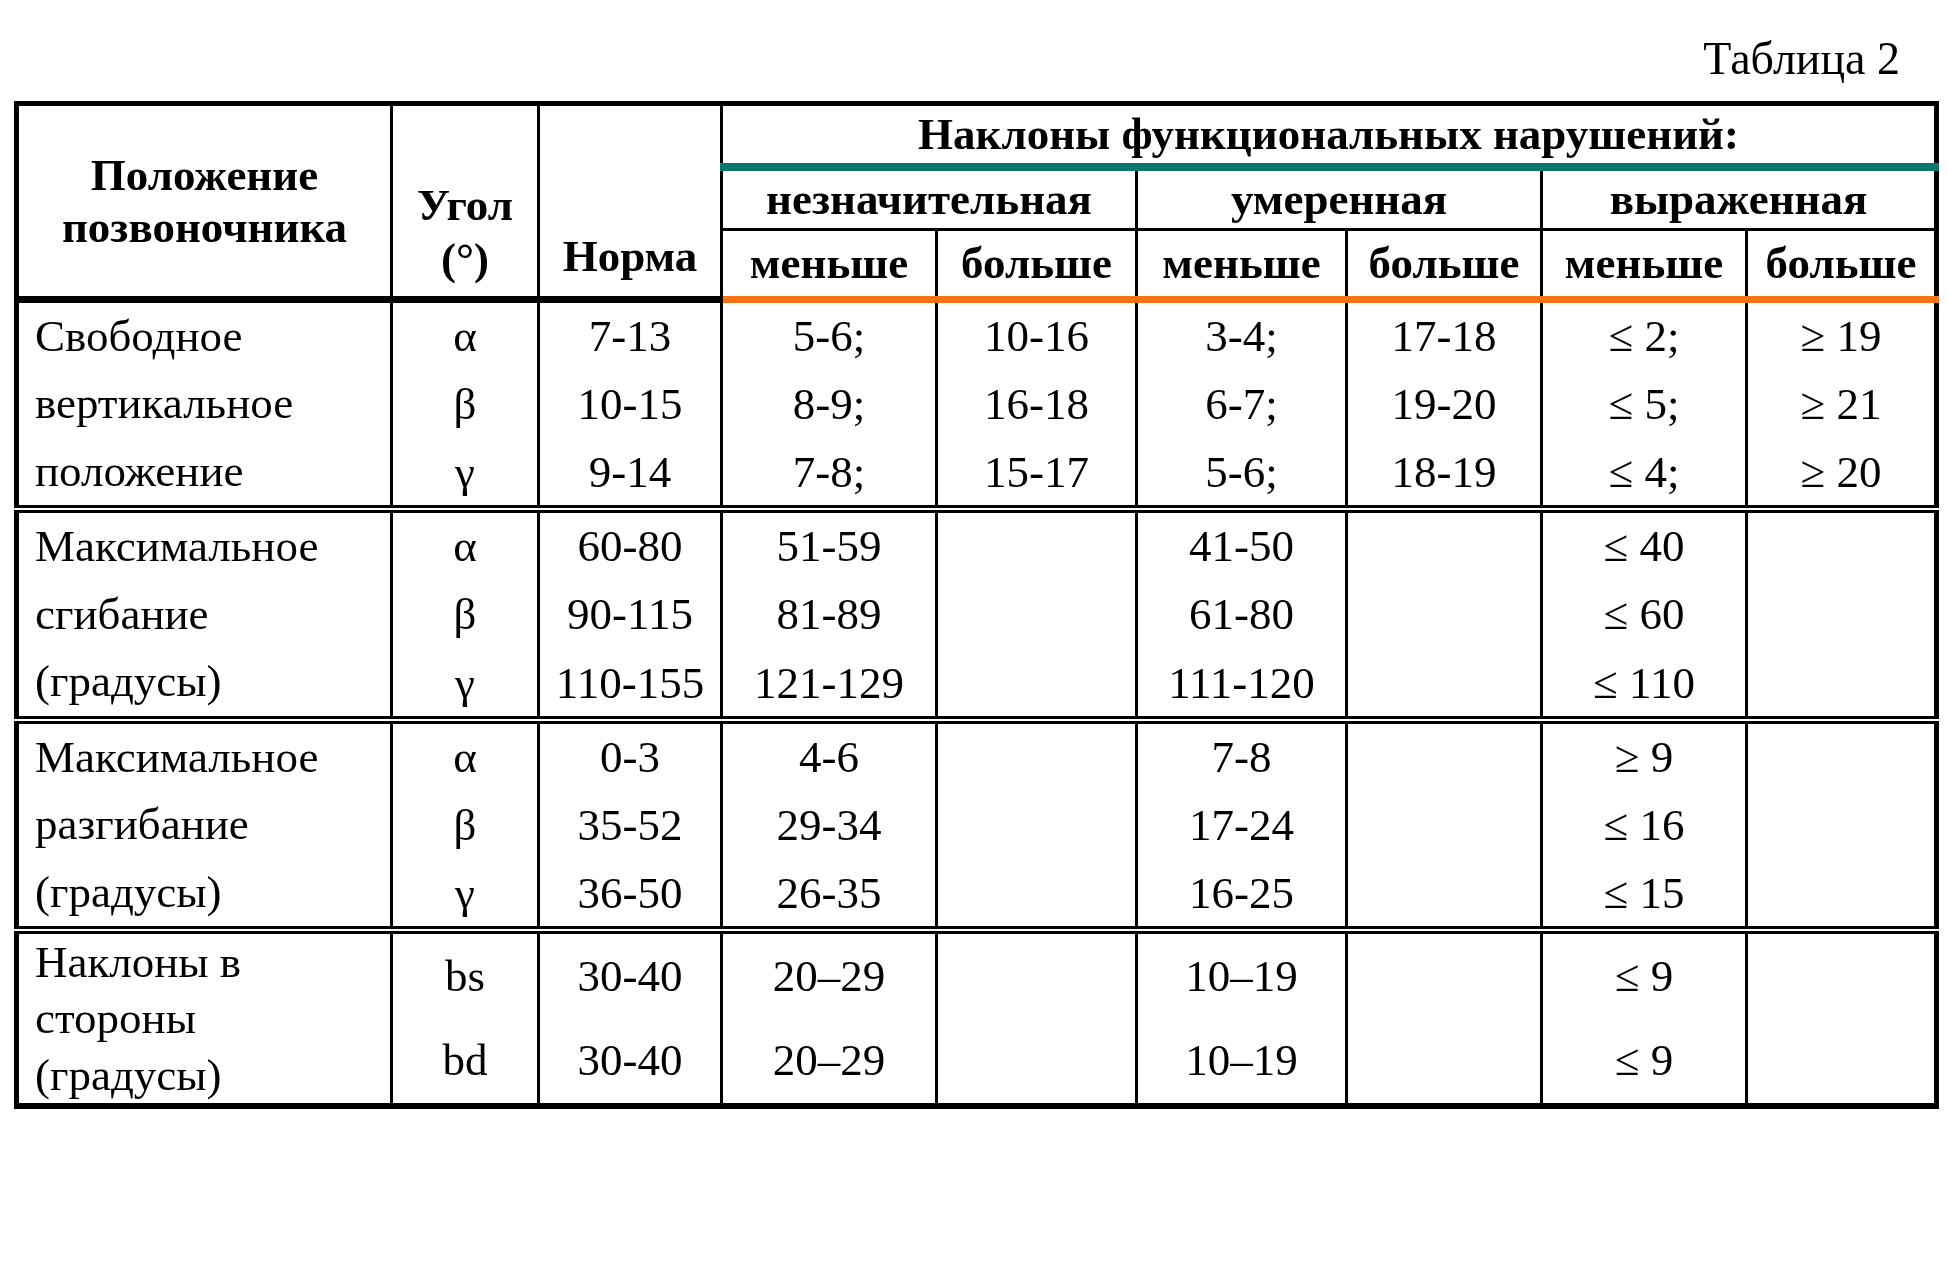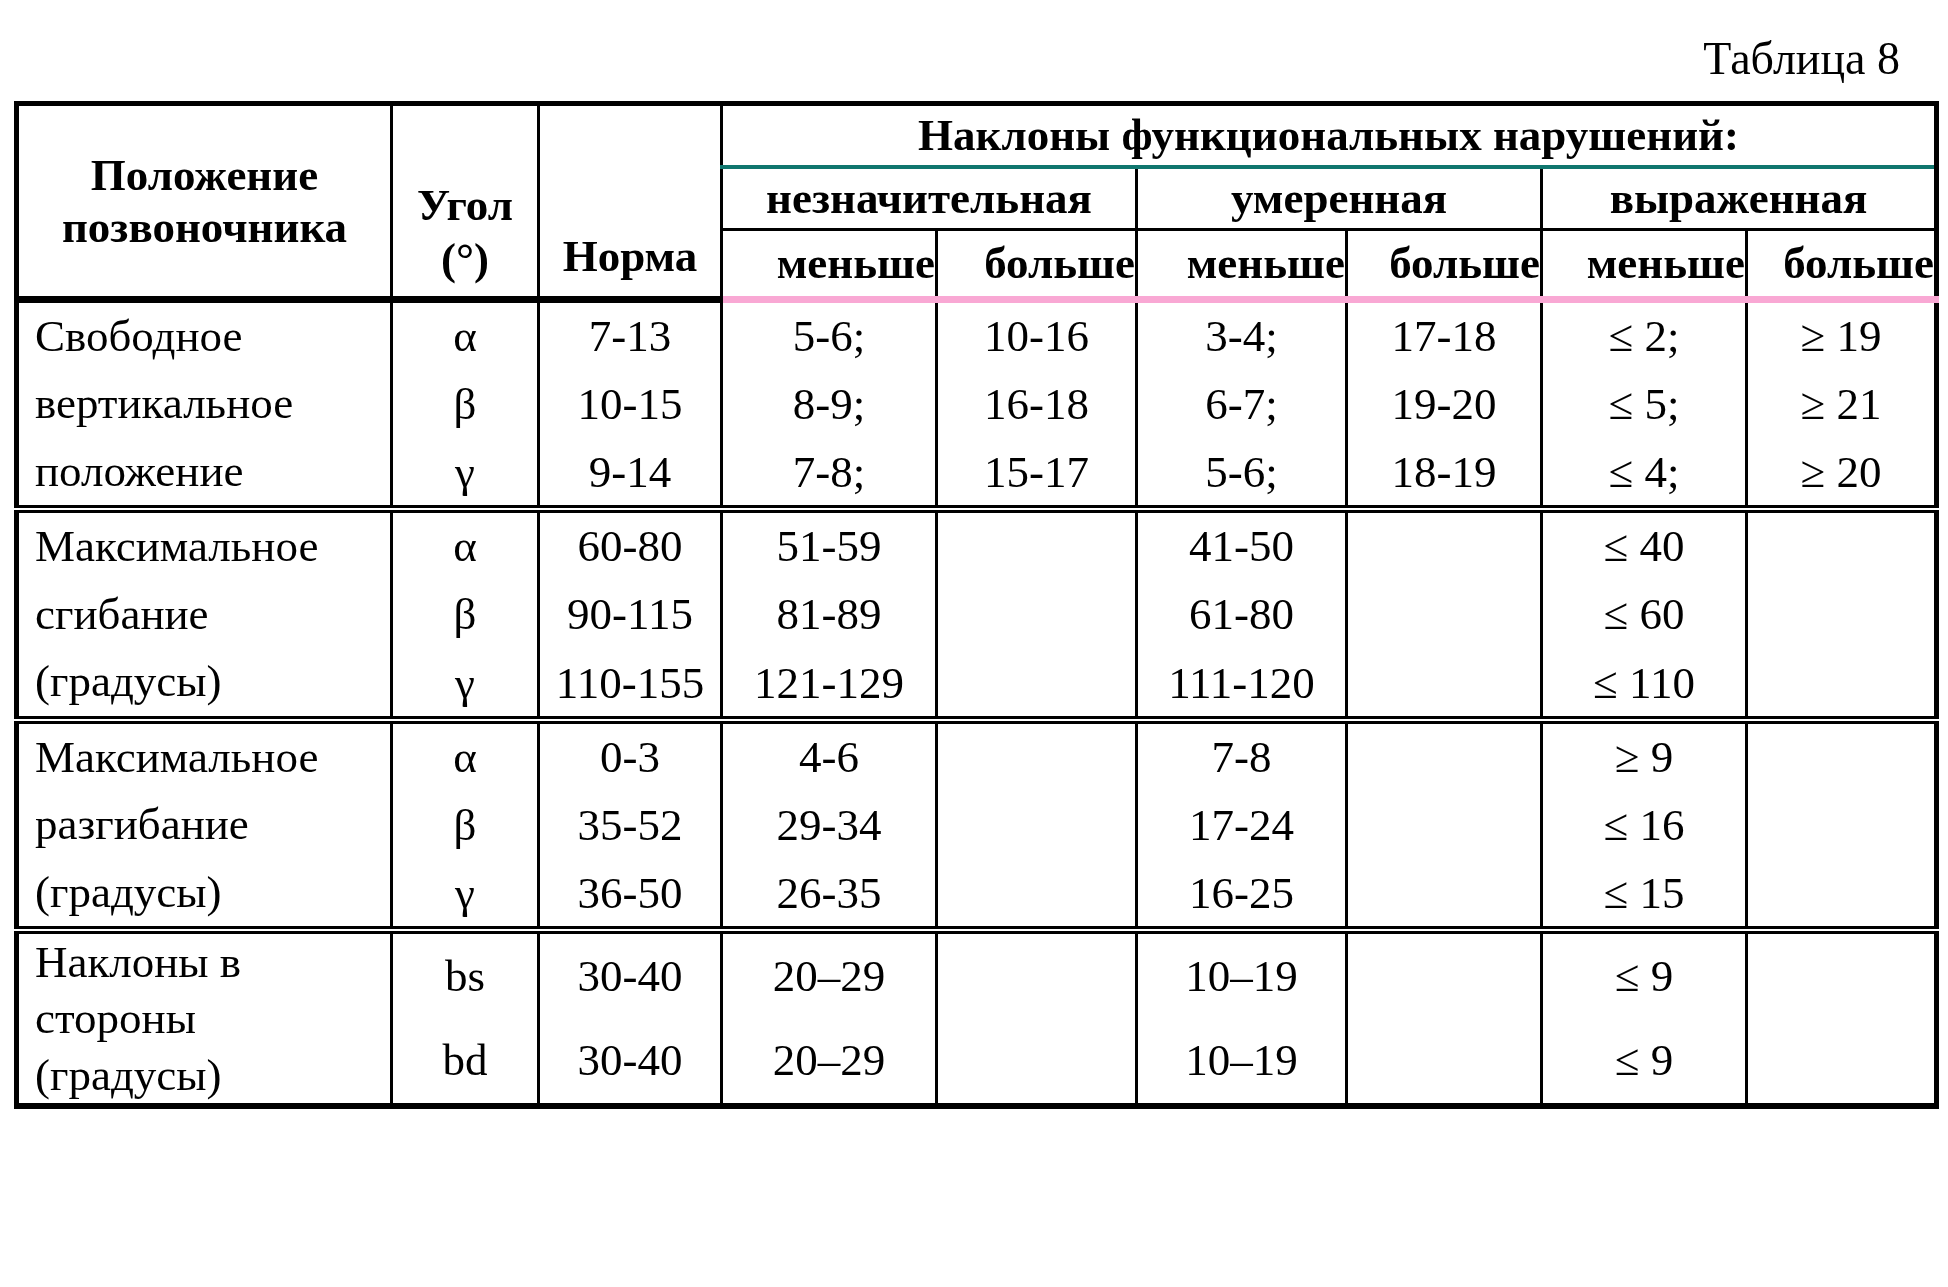--- a/index.html
+++ b/index.html
@@ -36,23 +36,23 @@
     padding: 0;
     text-align: center;
     vertical-align: middle;
     overflow: hidden;
   }
   th { font-weight: bold; font-size: 45px; }
   td { font-size: 45px; }
 
   tr.hdr-top { height: 64px; }
   tr.hdr-severity { height: 62px; }
-  tr.hdr-severity th { border-top: 4px solid #0f766e; border-bottom: 3px solid #000; }
+  tr.hdr-severity th { border-top: 8px solid #0f766e; border-bottom: 3px solid #000; }
   tr.hdr-minmax { height: 70px; }
-  tr.hdr-minmax th { border-bottom: 7px solid #f9a8d4; text-align: right; }
+  tr.hdr-minmax th { border-bottom: 7px solid #f97316; }
 
   .th-pos, .th-angle, .th-norm { border-bottom: 7px solid #000; }
   .th-angle { vertical-align: bottom; padding-bottom: 10px; line-height: 1.2; }
   .th-angle .ln { display: block; font-family: Liberation Serif, serif; }
   .th-norm { vertical-align: bottom; padding-bottom: 14px; }
   .th-degree { border-bottom: 3px solid #000; }
 
   tbody td { border-top: 0; border-bottom: 0; }
   tbody tr { height: 70px; }
   tbody tr.tall { height: 86px; margin-top: 43px; }
@@ -65,21 +65,21 @@
     line-height: 1.5;
   }
   td.grp-label.tight { line-height: 1.25; }
   tr.bottom td, td.grp-label.bottom { border-bottom: 6px solid #000; }
 </style>
 </head>
 <body>
 
 <div class="page">
 
-  <div class="table-label">Таблица 8</div>
+  <div class="table-label">Таблица 2</div>
 
 
   <table class="gonio">
     <colgroup>
       <col style="width:375px">
         <col style="width:147px">
         <col style="width:183px">
       <col style="width:215px">
         <col style="width:200px">
         <col style="width:210px">

